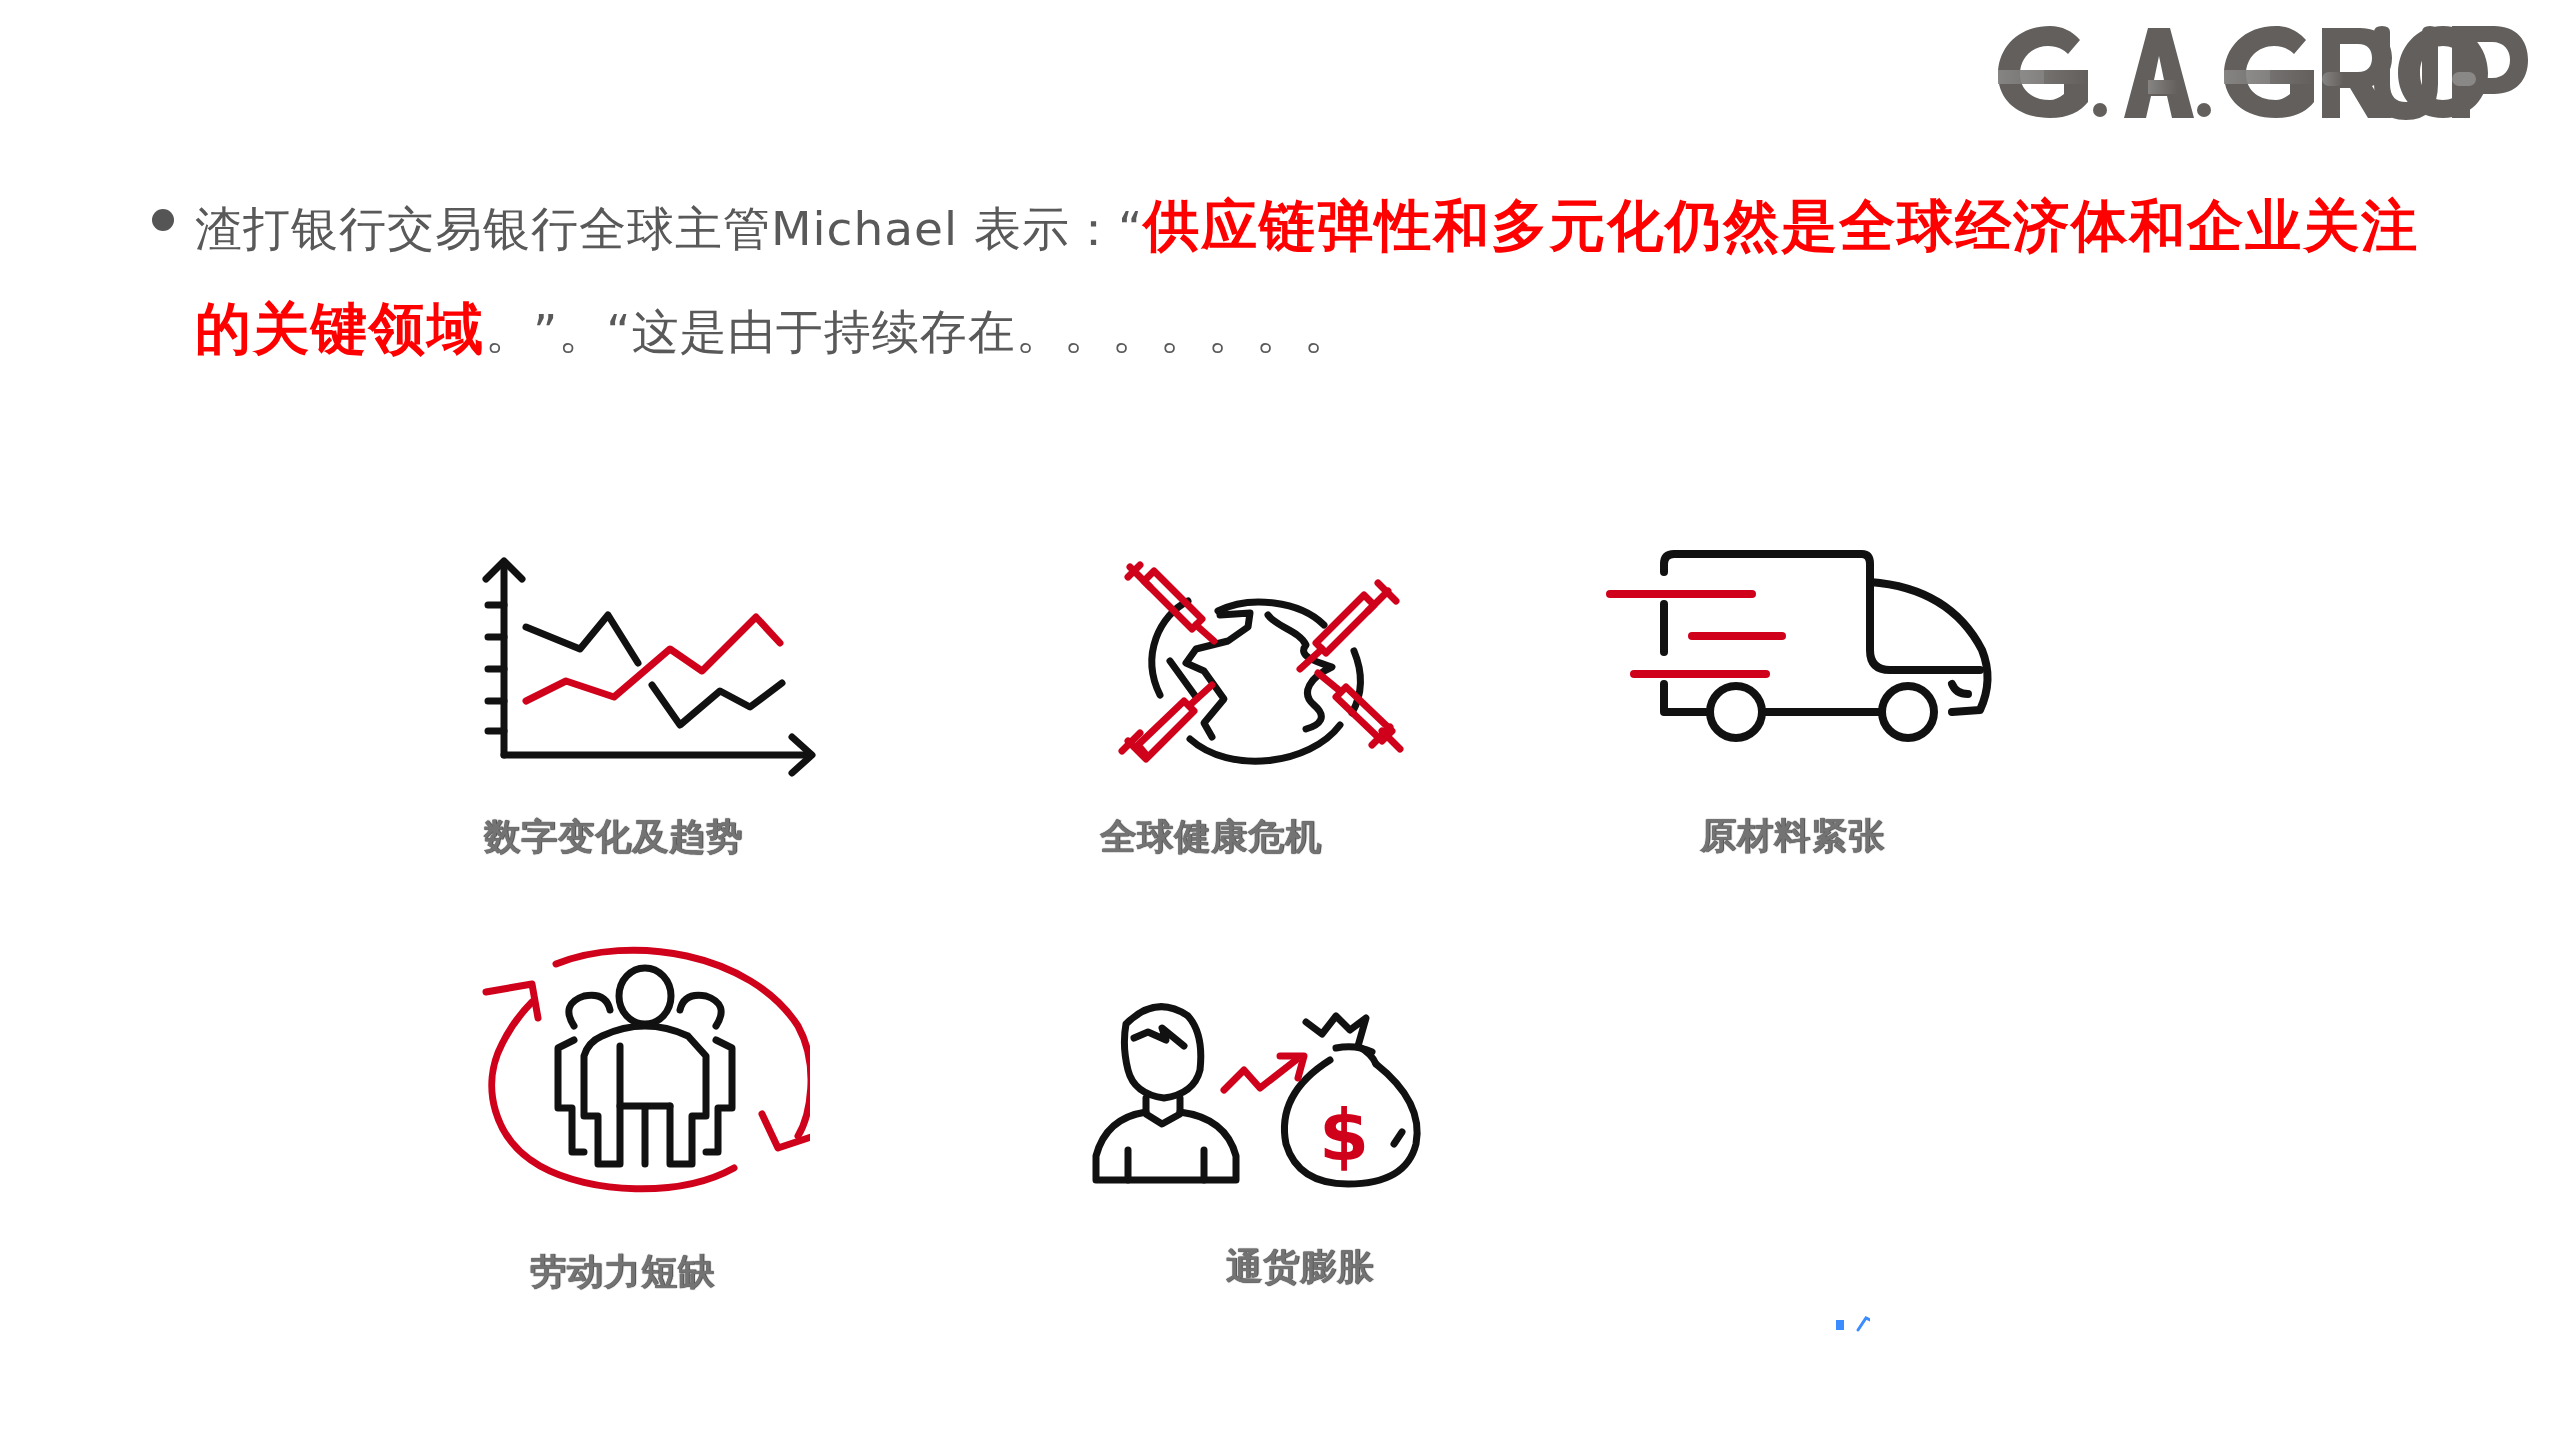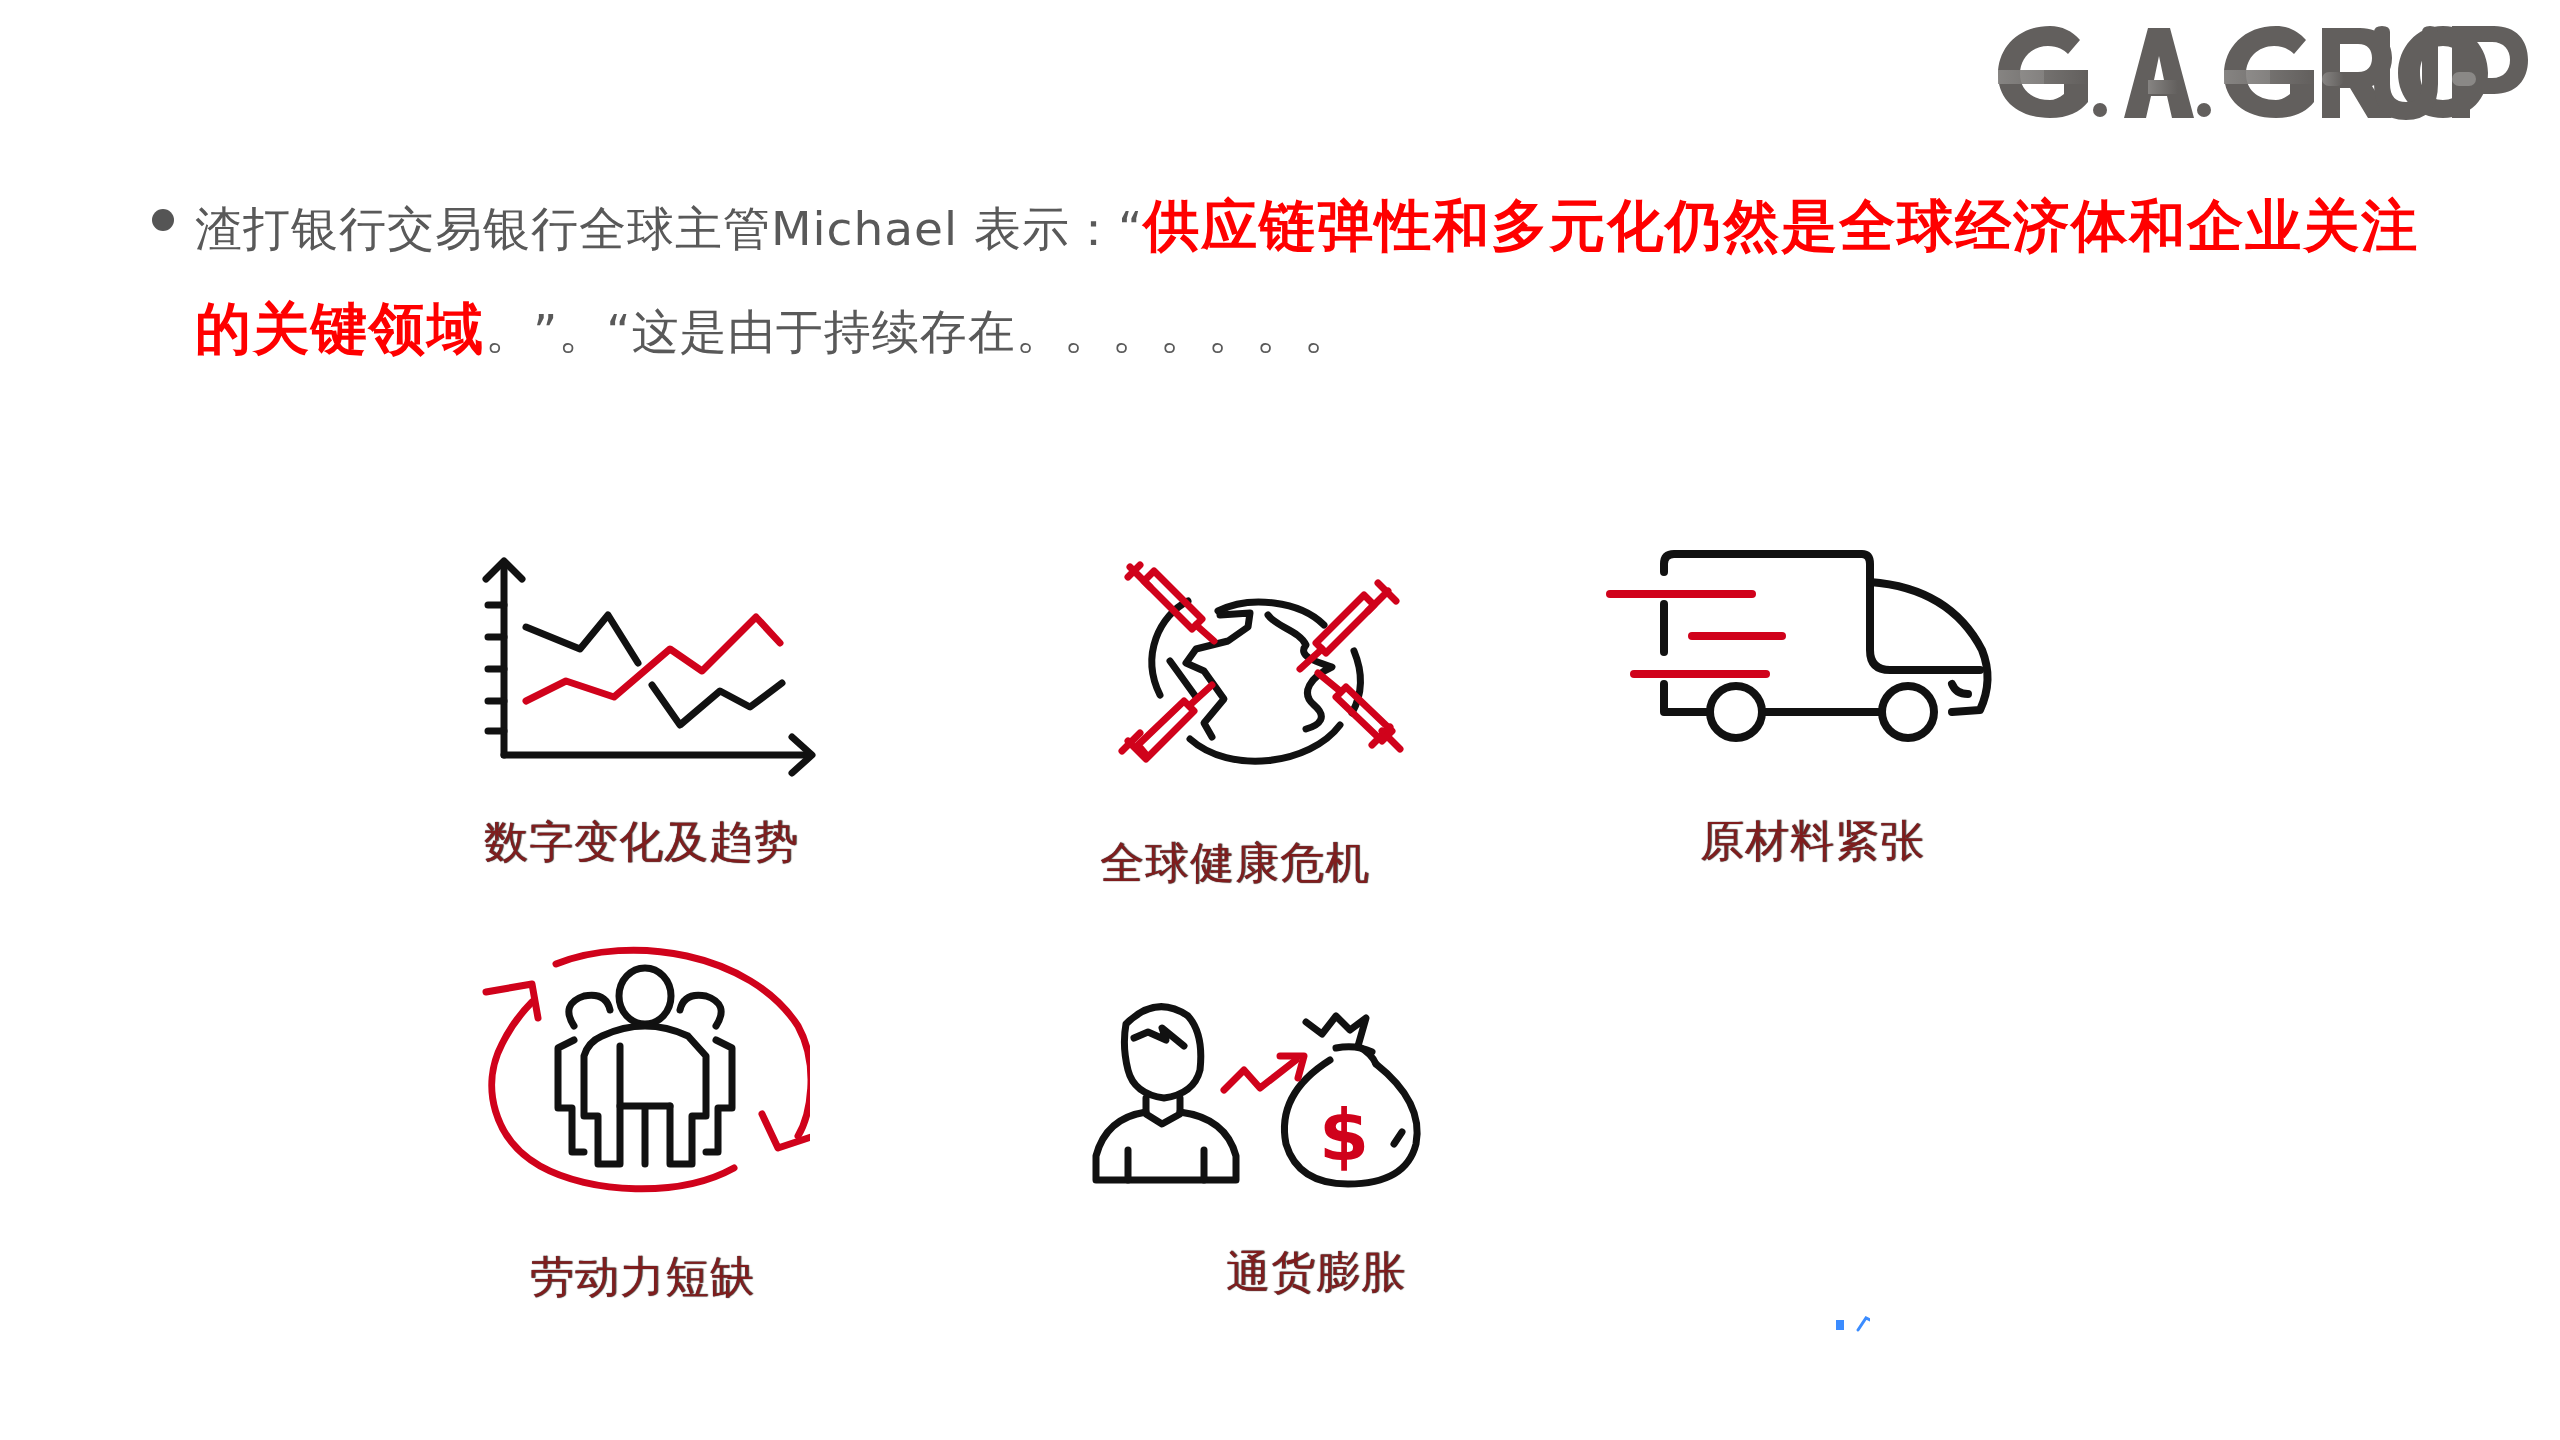--- a/index.html
+++ b/index.html
@@ -68,23 +68,23 @@
     }
 
     
     .icon-card {
       position: absolute;
     }
     .icon-card svg { display: block; position: absolute; }
     .icon-label {
       position: absolute;
       font-family: "DejaVu Sans", "Liberation Sans", sans-serif;
-      font-weight: normal;
-      font-size: 44px;
-      color: #7f1d1d;
+      font-weight: bold;
+      font-size: 36px;
+      color: #737373;
       letter-spacing: 1px;
       white-space: nowrap;
       text-shadow: 0 0 1px #4a4a4a, 1px 0 1px #4a4a4a;
     }
 
     .stray-mark {
       position: absolute;
       left: 1836px;
       top: 1316px;
       width: 34px;
@@ -186,21 +186,21 @@
 
         <path d="M28 196 L46 214 M22 206 L40 188"></path>
         <path d="M38 200 L84 156 L94 166 L48 212 Z"></path>
         <path d="M90 160 L112 140"></path>
 
         <path d="M282 186 L300 204 M290 182 L272 200"></path>
         <path d="M282 196 L236 152 L246 142 L292 186 Z"></path>
         <path d="M240 146 L218 128"></path>
       </g>
     </svg>
-    <div class="icon-label" style="left:10px; top:268px;margin-top:21px;">全球健康危机</div>
+    <div class="icon-label" style="left:10px; top:268px;">全球健康危机</div>
   </div>
 
   <div class="icon-card" style="left:470px; top:930px; width:360px; height:370px;">
     <svg width="330" height="260" viewBox="0 0 330 260" style="left:10px; top:6px;">
       <g fill="none" stroke="#d0021b" stroke-width="7" stroke-linecap="round" stroke-linejoin="round">
         <path d="M76 28 C150 -2 270 16 318 90 C340 130 330 180 318 200"></path>
         <path d="M282 178 L298 212 L334 200"></path>
         <path d="M254 232 C200 262 110 258 60 230 C14 204 0 150 22 108 C30 92 40 78 52 66"></path>
         <path d="M6 56 L52 48 L58 82"></path>
       </g>

